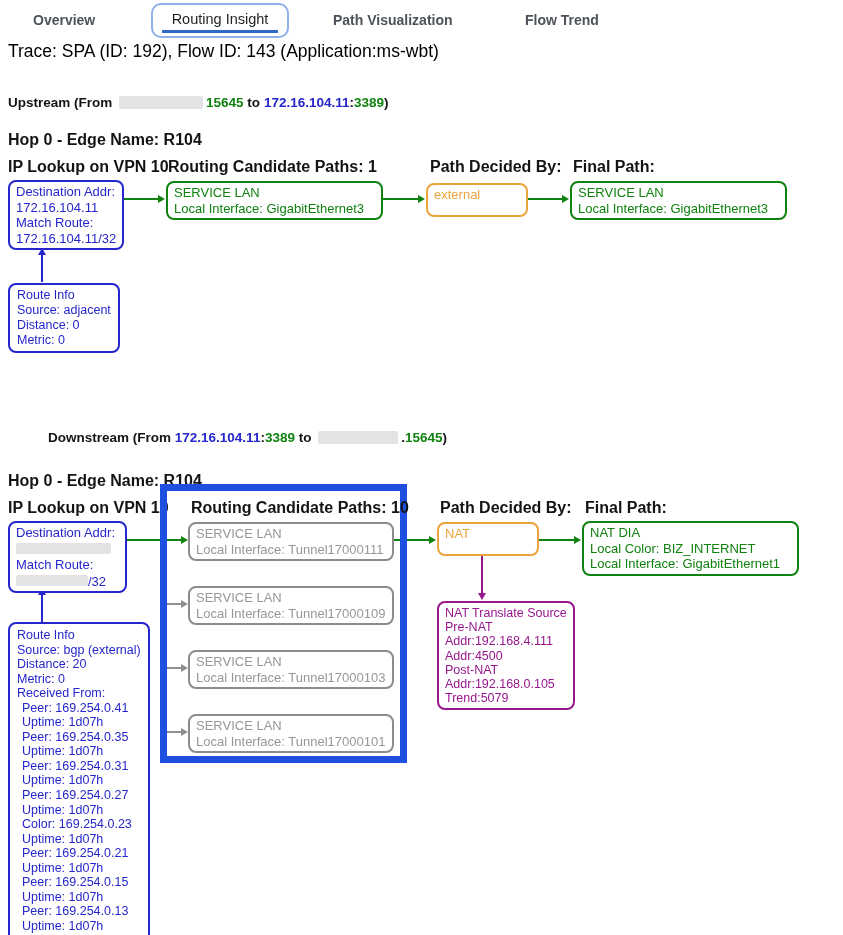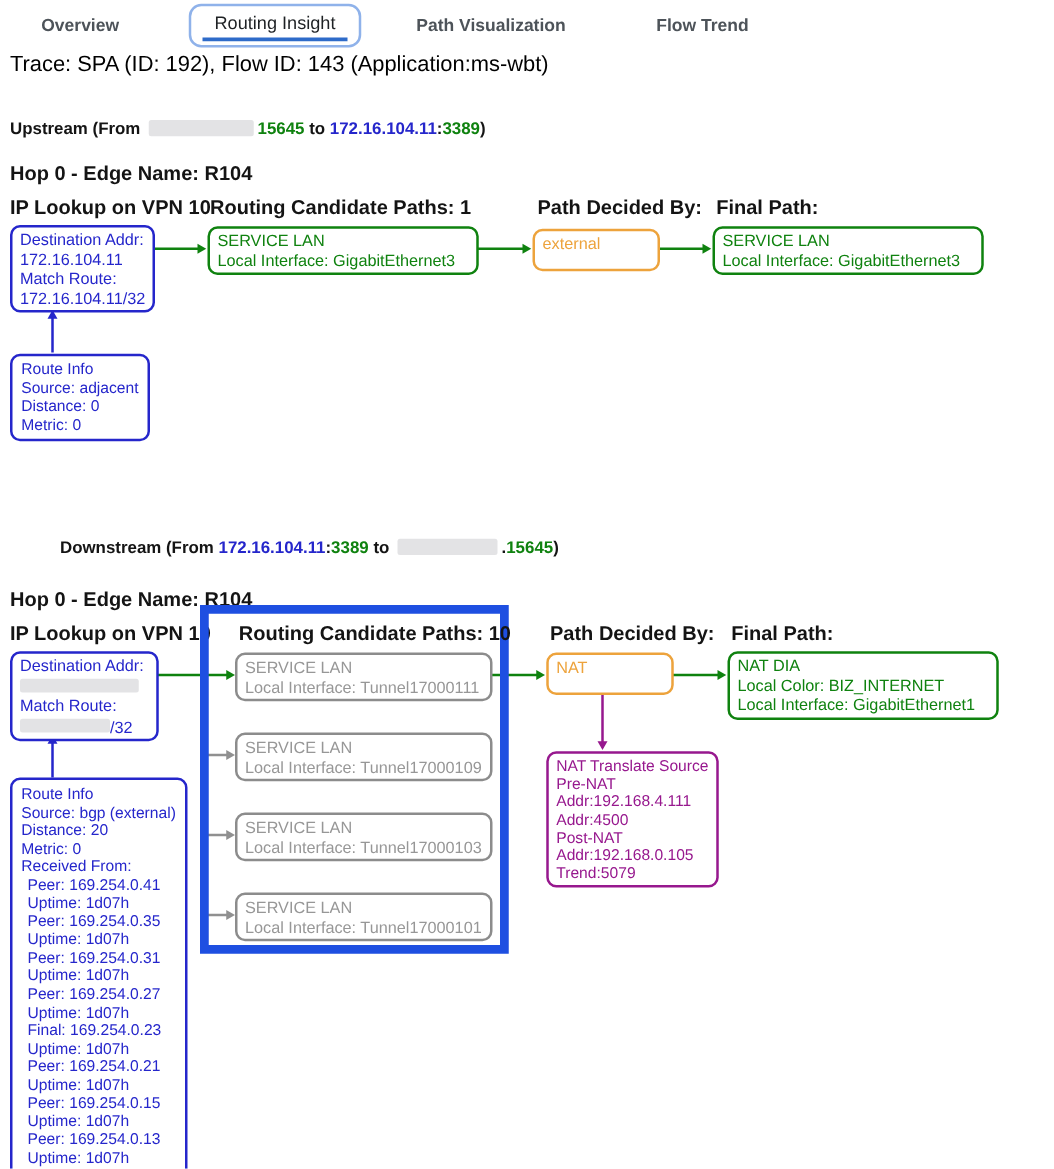--- a/index.html
+++ b/index.html
@@ -175,21 +175,21 @@
     <div>Metric: 0</div>
     <div>Received From:</div>
     <div class="indent">Peer: 169.254.0.41</div>
     <div class="indent">Uptime: 1d07h</div>
     <div class="indent">Peer: 169.254.0.35</div>
     <div class="indent">Uptime: 1d07h</div>
     <div class="indent">Peer: 169.254.0.31</div>
     <div class="indent">Uptime: 1d07h</div>
     <div class="indent">Peer: 169.254.0.27</div>
     <div class="indent">Uptime: 1d07h</div>
-    <div class="indent">Final: 169.254.0.23</div>
+    <div class="indent">Color: 169.254.0.23</div>
     <div class="indent">Uptime: 1d07h</div>
     <div class="indent">Peer: 169.254.0.21</div>
     <div class="indent">Uptime: 1d07h</div>
     <div class="indent">Peer: 169.254.0.15</div>
     <div class="indent">Uptime: 1d07h</div>
     <div class="indent">Peer: 169.254.0.13</div>
     <div class="indent">Uptime: 1d07h</div>
     <div class="indent">Peer: 169.254.0.11</div>
   </div>
 

